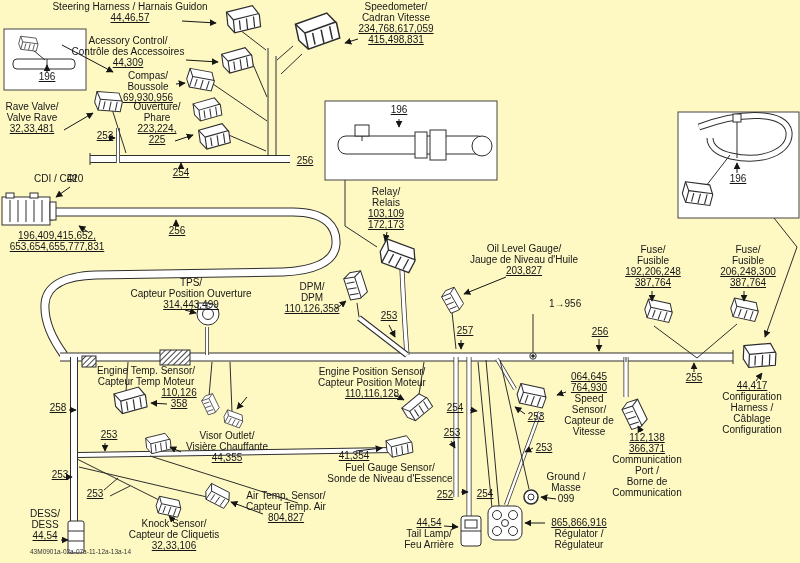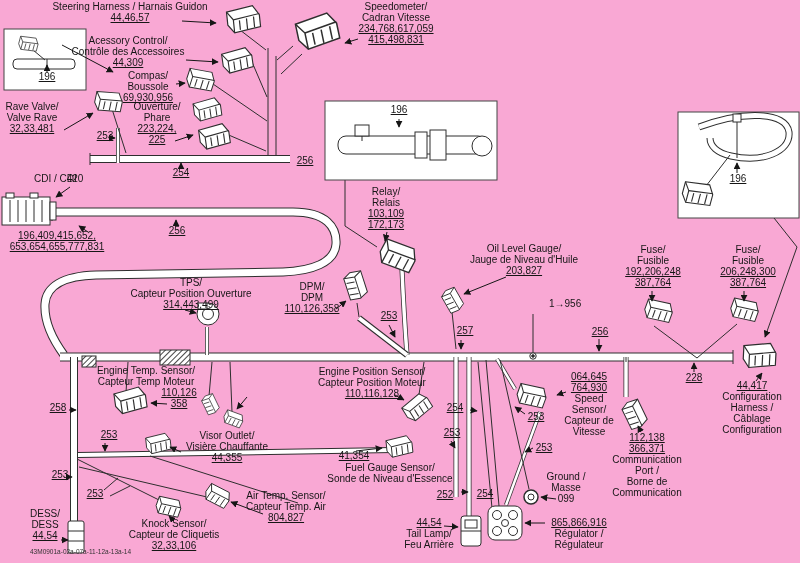--- a/index.html
+++ b/index.html
@@ -1,16 +1,16 @@
 <!DOCTYPE html>
 <html><head>
 <meta charset="utf-8">
 <style>
   html,body{margin:0;padding:0;background:#fff;}
-  .stage{position:relative;width:800px;height:563px;background:#f9a8d4;overflow:hidden;
+  .stage{position:relative;width:800px;height:563px;background:#fef9c3;overflow:hidden;
          font-family:"Liberation Sans",sans-serif;color:#161616;}
   .stage svg{position:absolute;left:0;top:0;}
   .lbl{position:absolute;text-align:center;font-size:10px;line-height:11px;white-space:nowrap;}
   .lbl.ll{text-align:left;margin-left:28px;}
   .num{text-decoration:underline;}
   .tiny{font-size:6.5px;line-height:7px;letter-spacing:0;color:#333;}
 </style>
 </head>
 <body>
 
@@ -381,21 +381,21 @@
   <div>1→956</div>
 </div>
 
 <div class="lbl" style="left:450px;top:325px;width:30px">
       <div class="num">257</div>
     </div>
 <div class="lbl" style="left:585px;top:326px;width:30px">
       <div class="num">256</div>
     </div>
 <div class="lbl" style="left:679px;top:372px;width:30px">
-      <div class="num">228</div>
+      <div class="num">255</div>
     </div>
 <div class="lbl" style="left:374px;top:310px;width:30px">
       <div class="num">253</div>
     </div>
 
 <div class="lbl" style="left:76px;top:365px;width:140px">
   <div>Engine Temp. Sensor/</div>
   <div>Capteur Temp Moteur</div>
 </div>
 <div class="lbl" style="left:148px;top:387px;width:62px">

